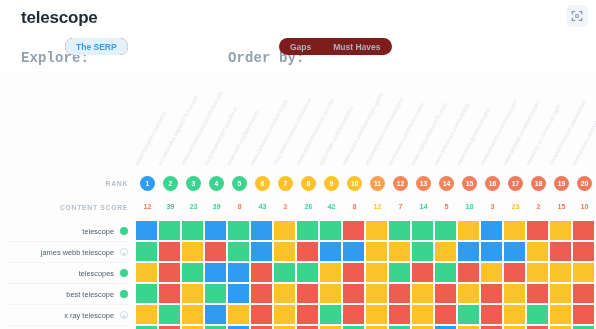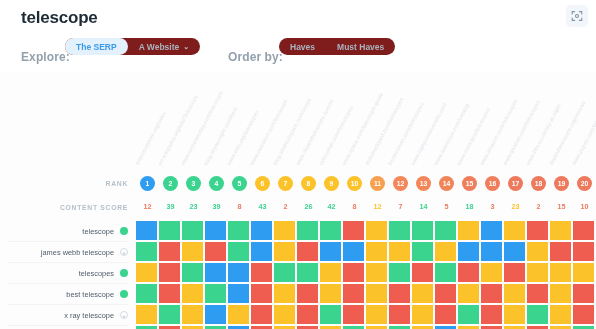--- a/index.html
+++ b/index.html
@@ -50,25 +50,26 @@
   
   .toolbar {
     position: absolute;
     left: 0; top: 34px;
     width: 596px;
     height: 38px;
     background: #ffffff;
   }
   .ctrl-label {
     position: absolute;
-    font-size: 12px;
+    font-size: 14px;
     color: #93a1ad;
     font-weight: bold;
     letter-spacing: 0.1px;
     top: 16px;
+    font-family: Liberation Mono, monospace;
   }
   .seg-group {
     position: absolute;
     top: 4px;
     height: 17px;
     background: #7f1d1d;
     border-radius: 9px;
     display: flex;
     align-items: flex-end;
   }
@@ -237,30 +238,26 @@
       </svg>
     </div>
   </div>
 
   <div class="toolbar">
     <div class="ctrl-label" style="left:21px;">Explore:</div>
     <div class="seg-group" style="left:65px;">
       <div class="seg active">
         <span>The SERP</span>
       </div>
-      <div class="seg">
-        <span>A Website</span>
-        <span class="caret">⌄</span>
-      </div>
     </div>
 
     <div class="ctrl-label" style="left:228px;">Order by:</div>
     <div class="seg-group" style="left:279px;">
       <div class="seg">
-        <span>Haves</span>
+        <span>Gaps</span>
       </div>
       <div class="seg">
         <span>Must Haves</span>
       </div>
     </div>
 
   </div>
 
   <div class="domains" id="domains">
       <div class="domain-label" style="left: 139px;">astronomytrek.org/index</div>

